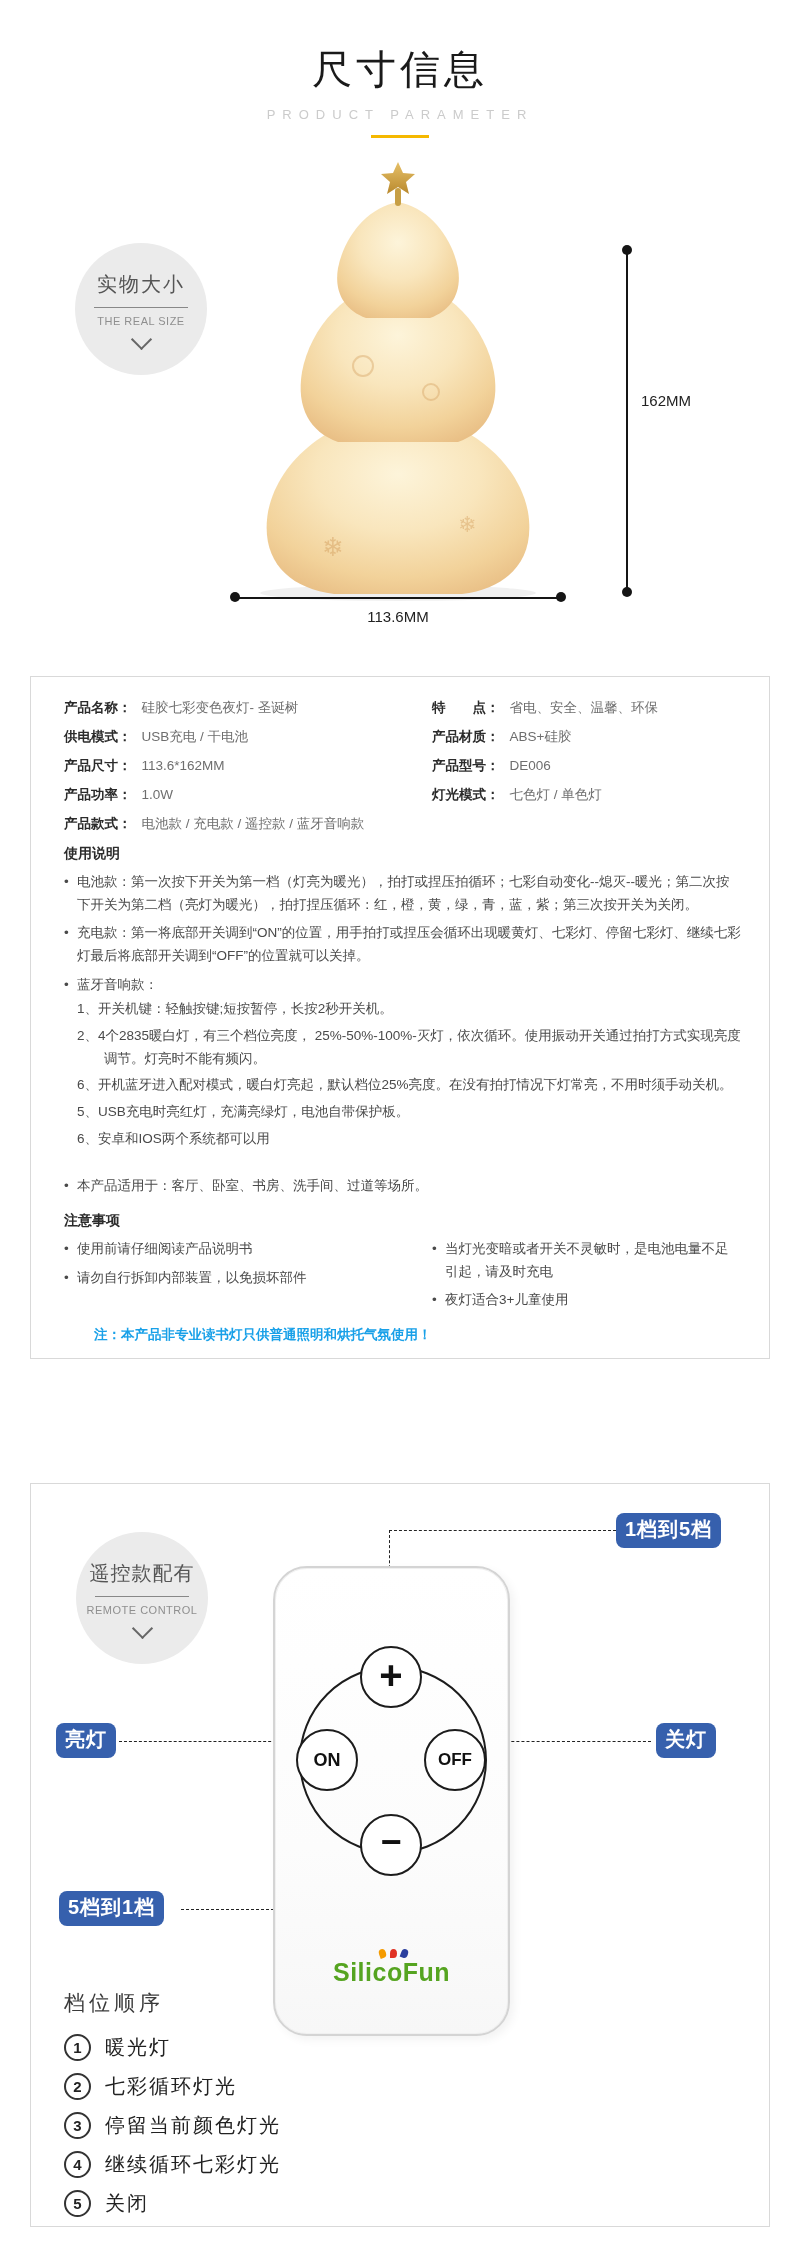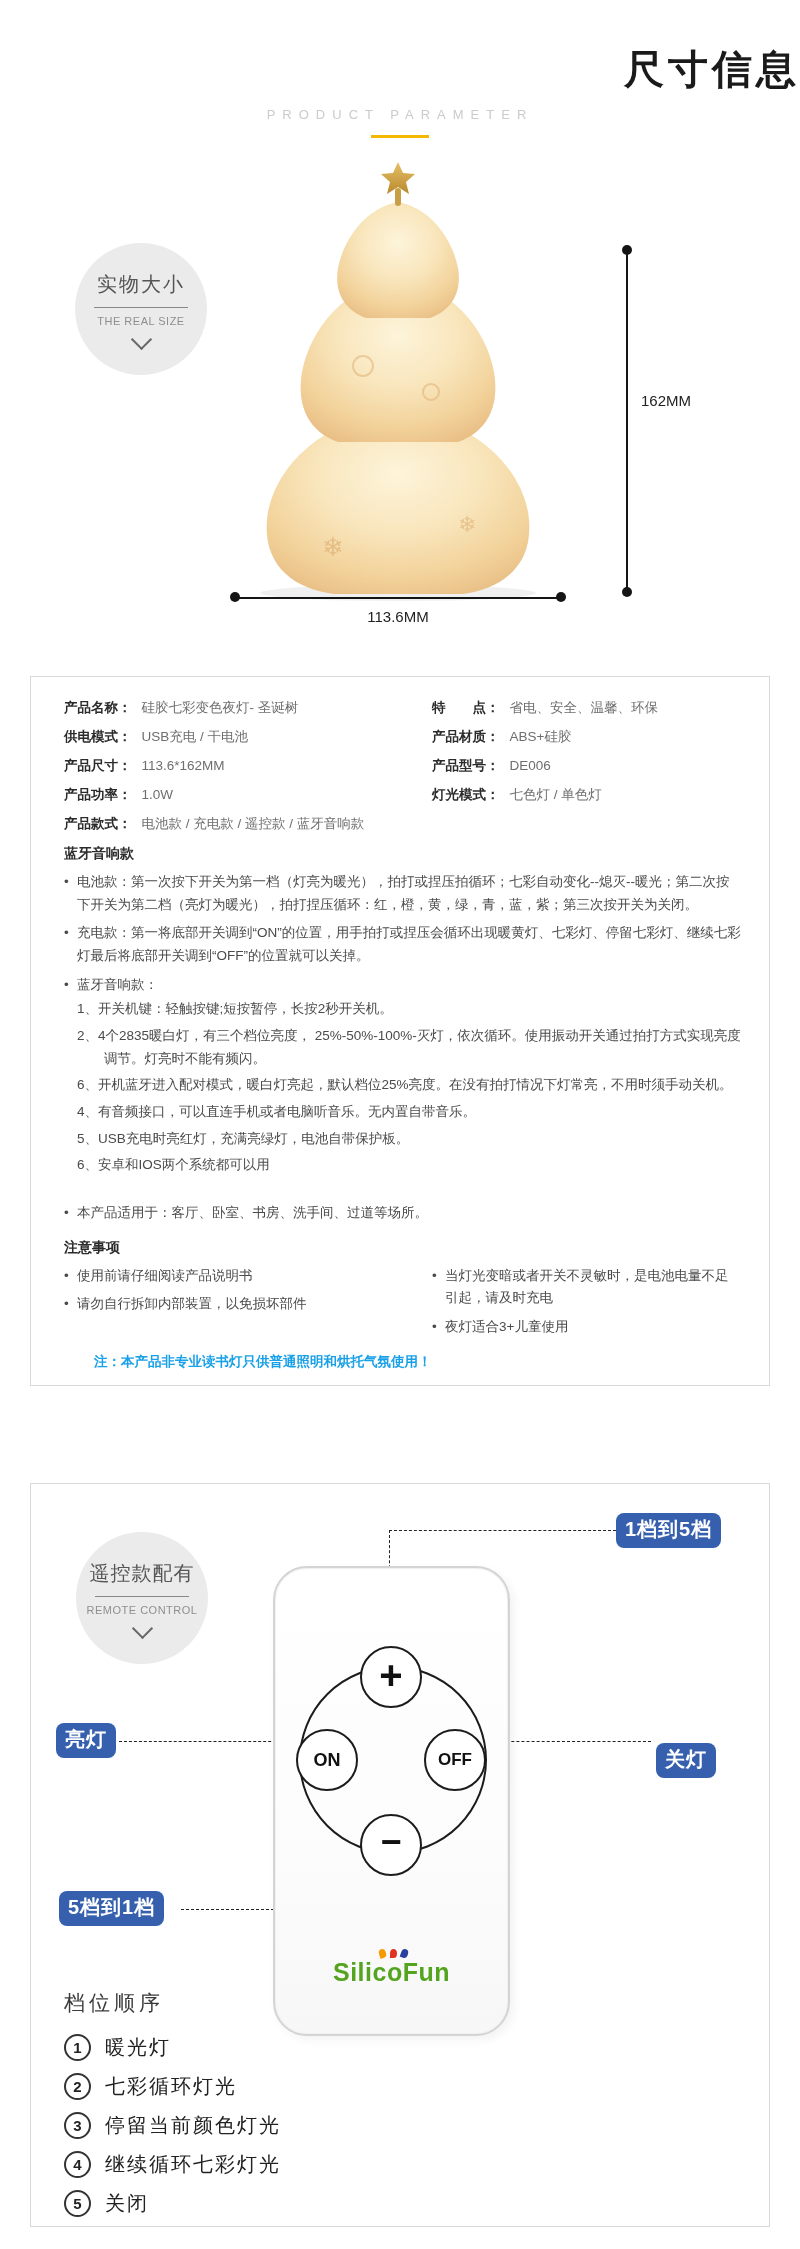--- a/index.html
+++ b/index.html
@@ -9,21 +9,21 @@
     --ink:#1f1f1f;
     --gray-border:#d9d9d9;
   }
   *{box-sizing:border-box;}
   html,body{margin:0;padding:0;background:#fff;}
   body{font-family:"Liberation Sans","DejaVu Sans",sans-serif;color:#333;}
   .page{position:relative;width:800px;height:2249px;background:#fff;overflow:hidden;margin:0 auto;}
 
   
   .sec-head{position:absolute;left:0;width:800px;text-align:center;}
-  .sec-title{margin:0;font-size:40px;font-weight:700;letter-spacing:4px;color:#1a1a1a;text-align:right;}
+  .sec-title{margin:0;font-size:40px;font-weight:400;letter-spacing:4px;color:#1a1a1a;}
   .sec-sub{margin-top:10px;font-size:13px;letter-spacing:7px;color:#cbcbcb;}
   .sec-bar{width:58px;height:3px;background:var(--yellow);margin:13px auto 0;}
 
   
   .badge{position:absolute;width:132px;height:132px;border-radius:50%;background:#ebebeb;text-align:center;}
   .badge .cn{margin-top:28px;font-size:20px;color:#555;letter-spacing:2px;}
   .badge .bline{width:94px;height:1px;background:#888;margin:9px auto 7px;}
   .badge .en{font-size:11px;color:#8f8f8f;letter-spacing:0.5px;}
   .badge .chev{width:15px;height:15px;border-right:2px solid #666;border-bottom:2px solid #666;transform:rotate(45deg);margin:5px auto 0;}
 
@@ -166,28 +166,27 @@
       <div class="spec-cell">
         <span class="lab">灯光模式：</span><span class="val">七色灯 / 单色灯</span>
       </div>
     </div>
     <div class="spec-row">
       <div class="spec-cell">
         <span class="lab">产品款式：</span><span class="val">电池款 / 充电款 / 遥控款 / 蓝牙音响款</span>
       </div>
     </div>
 
-    <div class="blk-head">蓝牙音响款</div>
+    <div class="blk-head">使用说明</div>
     <div class="bullet">电池款：第一次按下开关为第一档（灯亮为暖光），拍打或捏压拍循环；七彩自动变化--熄灭--暖光；第二次按下开关为第二档（亮灯为暖光），拍打捏压循环：红，橙，黄，绿，青，蓝，紫；第三次按开关为关闭。</div>
     <div class="bullet">充电款：第一将底部开关调到“ON”的位置，用手拍打或捏压会循环出现暖黄灯、七彩灯、停留七彩灯、继续七彩灯最后将底部开关调到“OFF”的位置就可以关掉。</div>
     <div class="bullet" style="margin-bottom:2px;">蓝牙音响款：</div>
     <div class="num-item">1、开关机键：轻触按键;短按暂停，长按2秒开关机。</div>
     <div class="num-item">2、4个2835暖白灯，有三个档位亮度， 25%-50%-100%-灭灯，依次循环。使用振动开关通过拍打方式实现亮度调节。灯亮时不能有频闪。</div>
     <div class="num-item">6、开机蓝牙进入配对模式，暖白灯亮起，默认档位25%亮度。在没有拍打情况下灯常亮，不用时须手动关机。</div>
-    <div class="num-item">4、有音频接口，可以直连手机或者电脑听音乐。无内置自带音乐。</div>
     <div class="num-item">5、USB充电时亮红灯，充满亮绿灯，电池自带保护板。</div>
     <div class="num-item">6、安卓和IOS两个系统都可以用</div>
     <div class="bullet" style="margin-top:25px;">本产品适用于：客厅、卧室、书房、洗手间、过道等场所。</div>
 
     <div class="blk-head" style="margin-top:14px;">注意事项</div>
     <div class="notes-cols">
       <div class="notes-col left">
         <div class="bullet">使用前请仔细阅读产品说明书</div>
         <div class="bullet">请勿自行拆卸内部装置，以免损坏部件</div>
       </div>
@@ -211,21 +210,21 @@
 
     <div class="dash-h" style="left:358px;top:46px;width:227px;"></div>
     <div class="dash-v" style="left:358px;top:46px;height:114px;"></div>
     <div class="dash-h" style="left:88px;top:257px;width:177px;"></div>
     <div class="dash-h" style="left:455px;top:257px;width:165px;"></div>
     <div class="dash-h" style="left:150px;top:425px;width:208px;"></div>
     <div class="dash-v" style="left:358px;top:390px;height:35px;"></div>
 
     <div class="tag" style="left:585px;top:29px;">1档到5档</div>
     <div class="tag" style="left:25px;top:239px;">亮灯</div>
-    <div class="tag" style="left:625px;top:239px;margin-top:20px;">关灯</div>
+    <div class="tag" style="left:625px;top:239px;">关灯</div>
     <div class="tag" style="left:28px;top:407px;">5档到1档</div>
 
     <div class="remote">
       <div class="pad-ring"></div>
       <div class="rbtn plus">+</div>
       <div class="rbtn minus">−</div>
       <div class="rbtn on">ON</div>
       <div class="rbtn off">OFF</div>
       <div class="brand">
         <span class="brand-dots">

